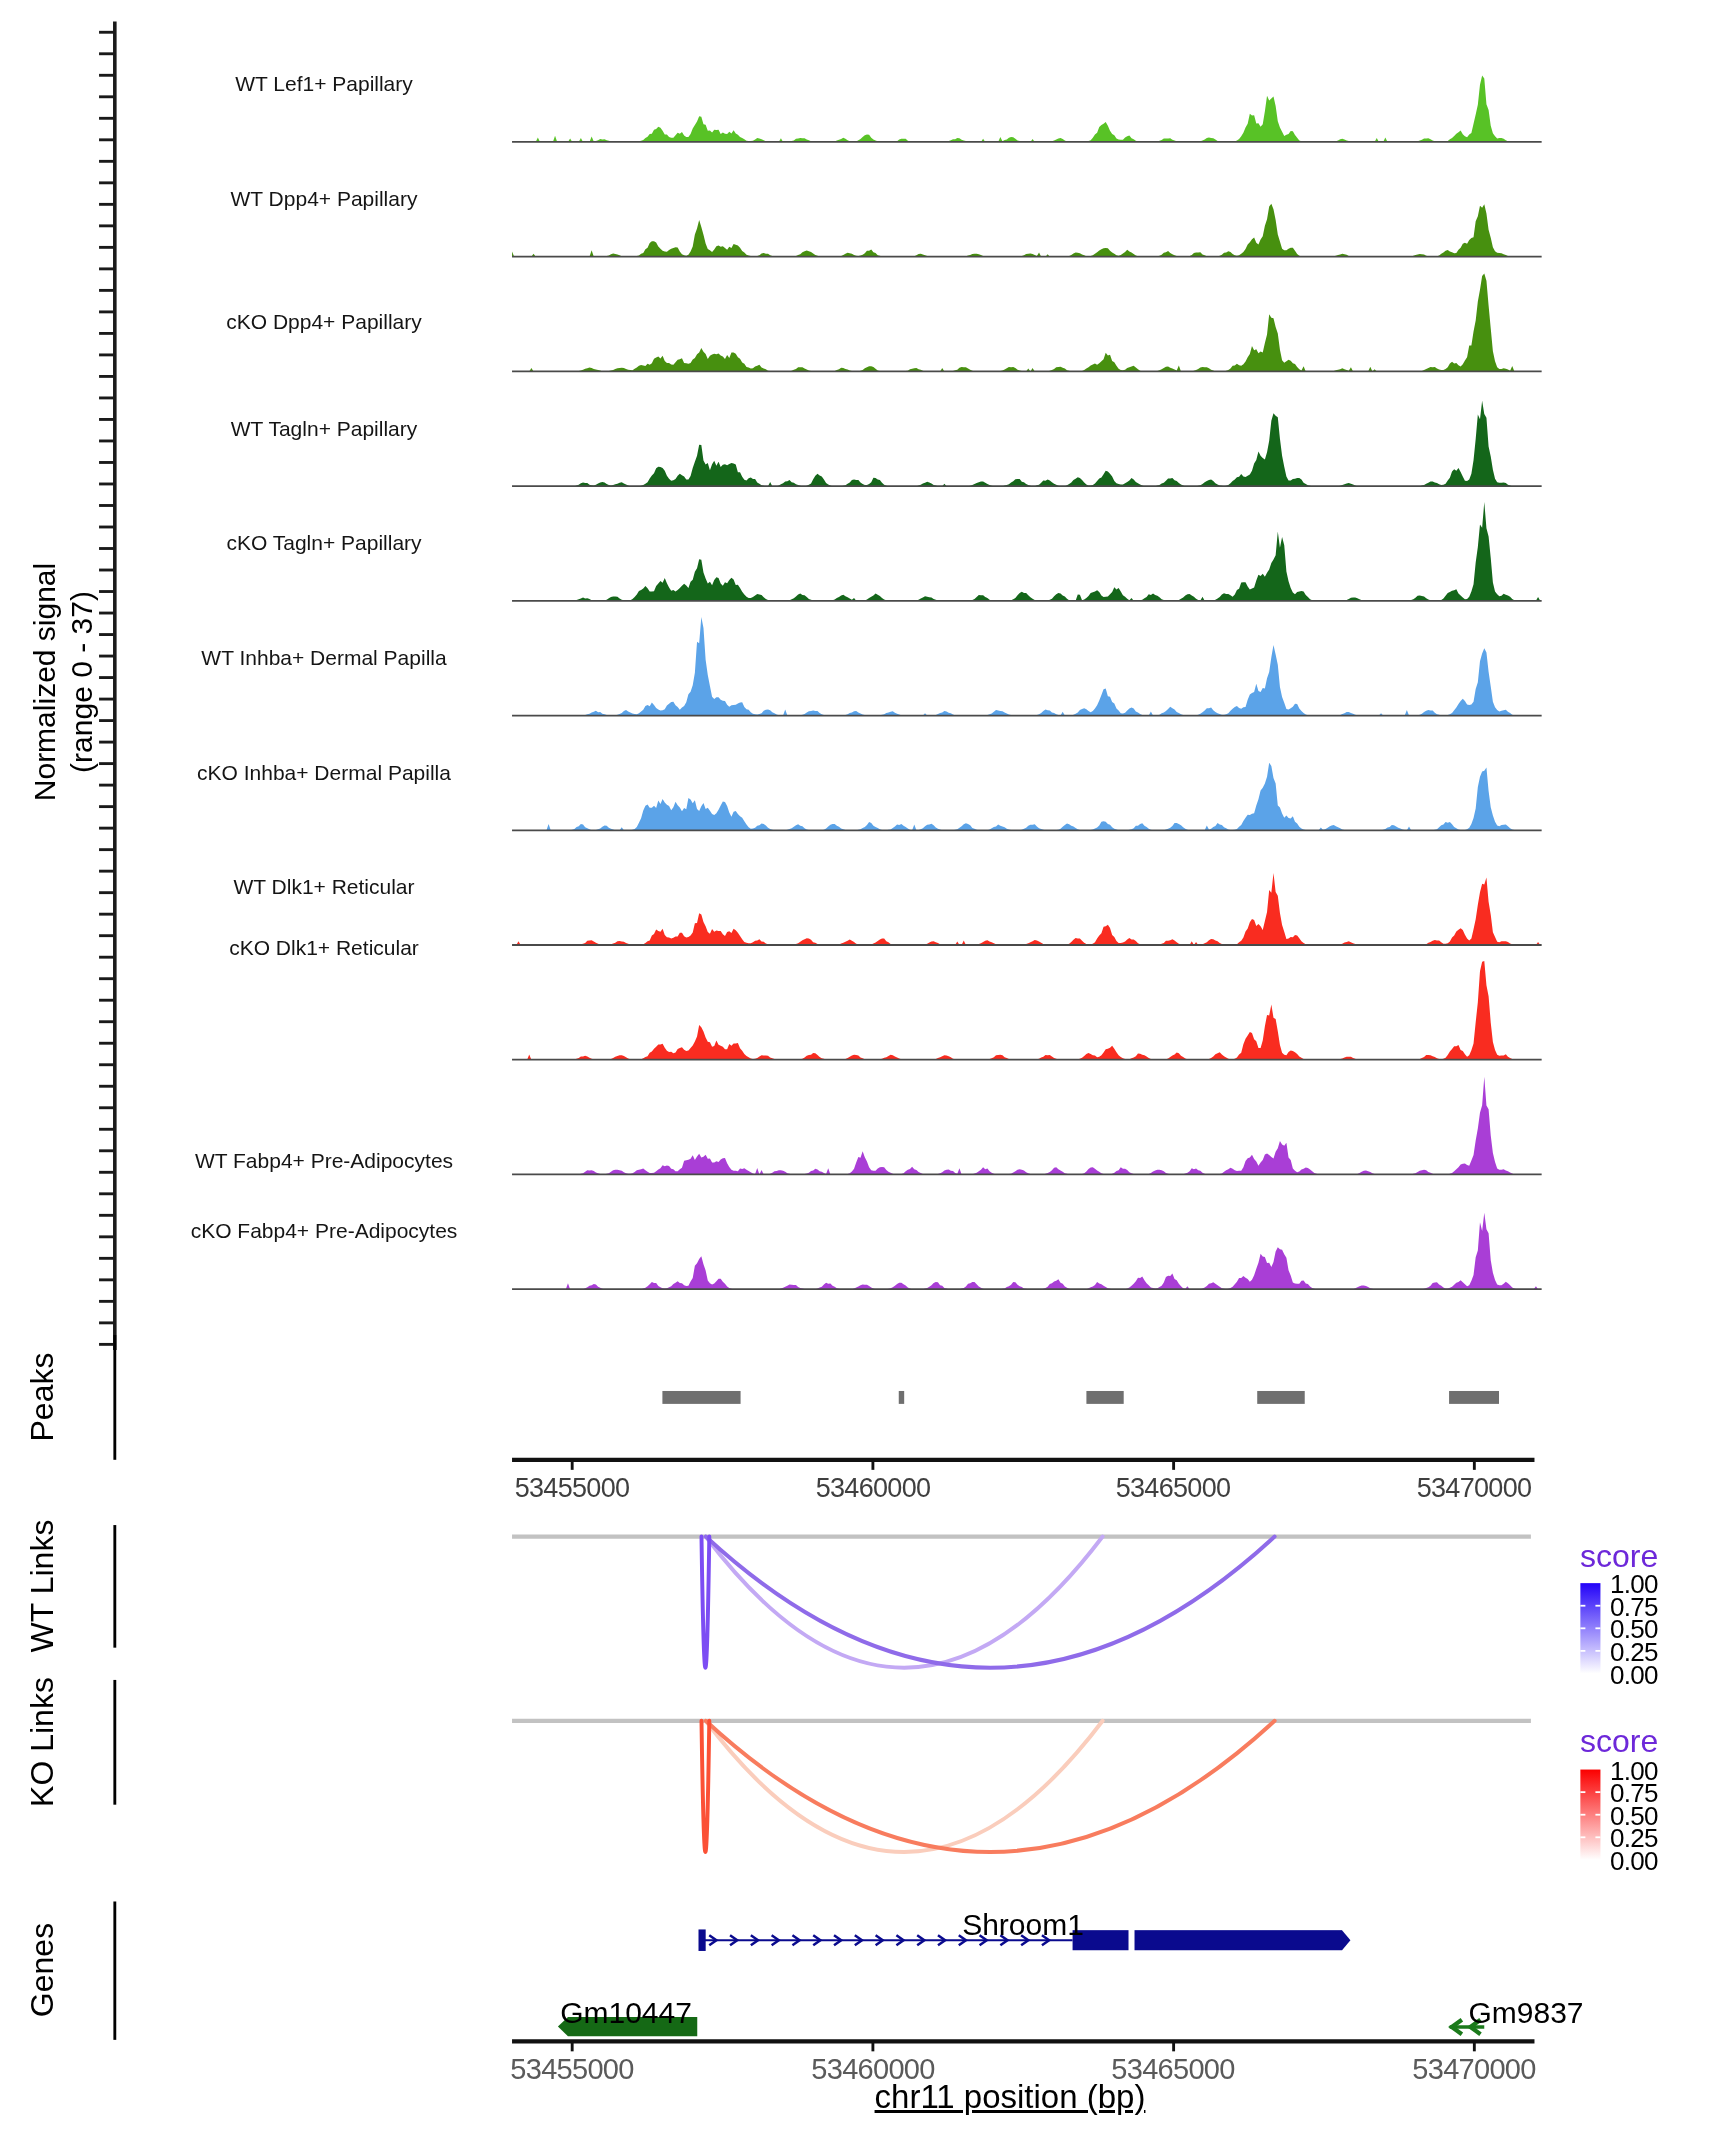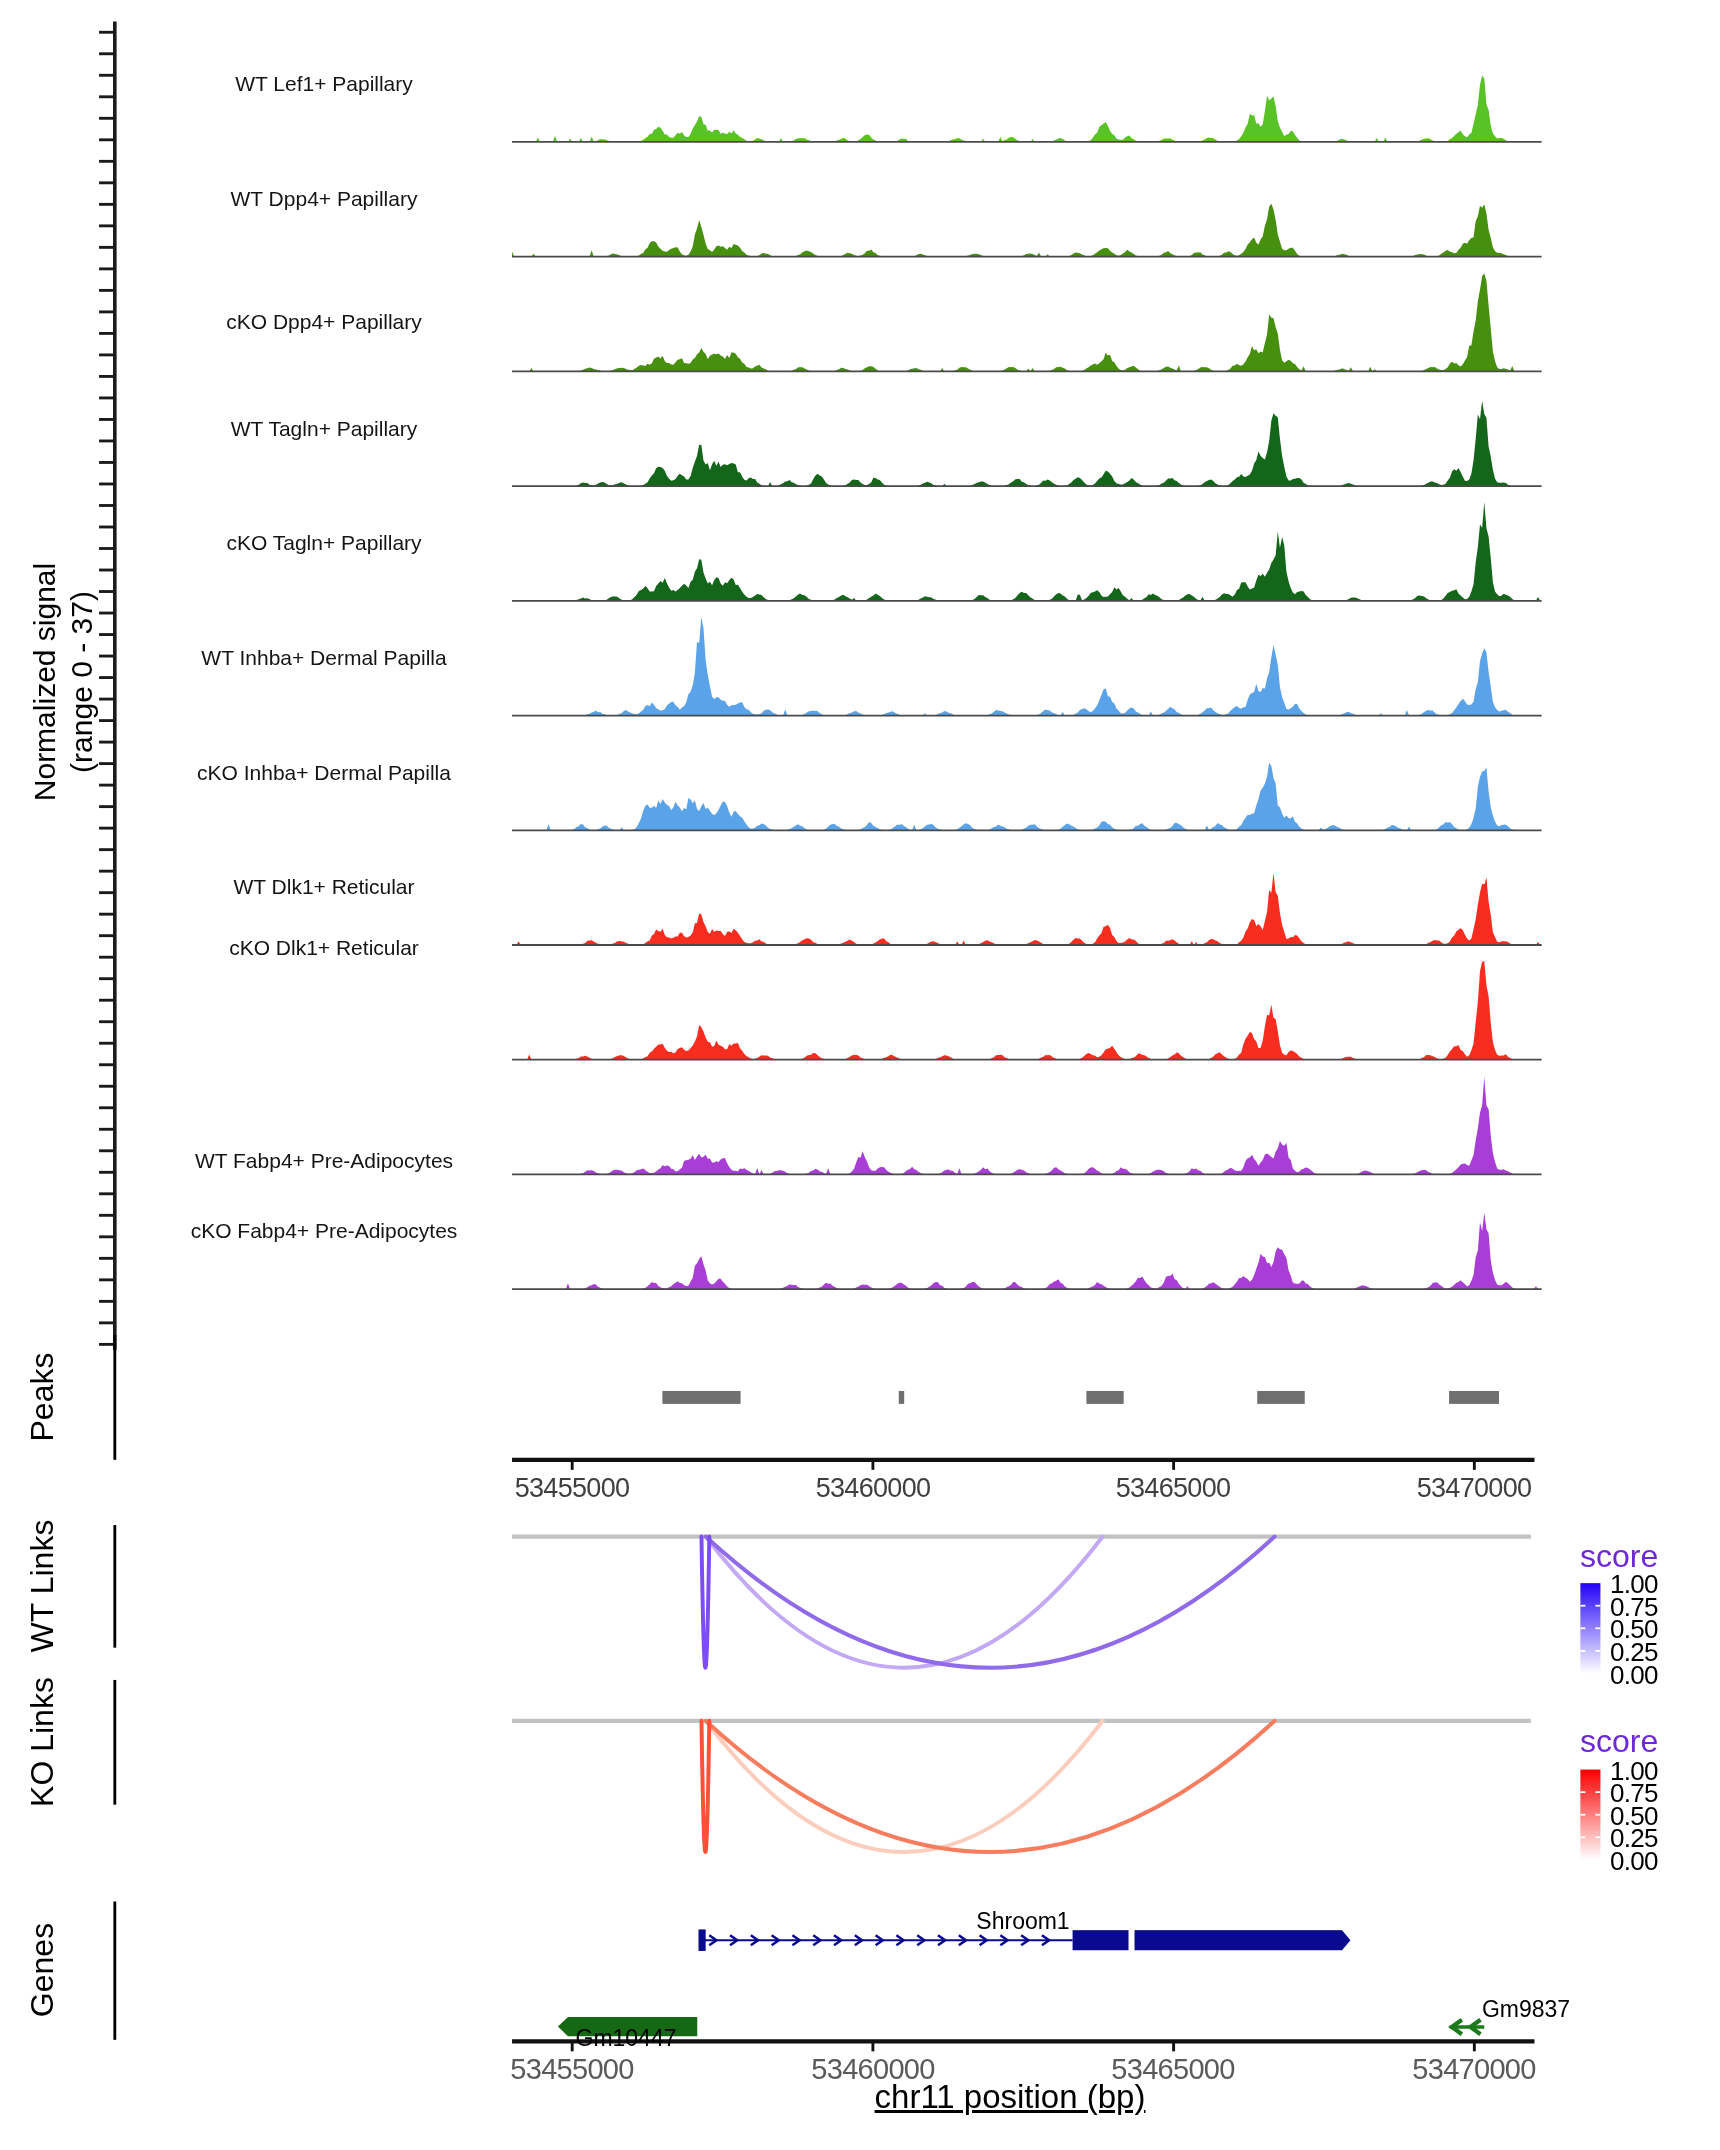--- a/index.html
+++ b/index.html
@@ -11,21 +11,21 @@
   .side{position:absolute;transform:translate(-50%,-50%) rotate(-90deg);
         font-size:32px;color:#000;white-space:nowrap;}
   .ytitle{position:absolute;transform:translate(-50%,-50%) rotate(-90deg);
           font-size:30px;line-height:37px;color:#000;text-align:center;white-space:nowrap;}
   .gtick{position:absolute;transform:translateX(-50%);font-size:27px;color:#3f3f3f;
          letter-spacing:-0.7px;white-space:nowrap;}
   .btick{position:absolute;transform:translateX(-50%);font-size:29px;color:#5a5a5a;
          letter-spacing:-0.7px;white-space:nowrap;}
   .stitle{position:absolute;font-size:32px;color:#6d28d9;}
   .slab{position:absolute;font-size:26px;color:#000;letter-spacing:-0.7px;}
-  .glab{position:absolute;transform:translateX(-50%);font-size:23px;color:#000;white-space:nowrap;}
+  .glab{position:absolute;transform:translateX(-50%);font-size:30px;color:#000;white-space:nowrap;}
   .xlab{position:absolute;transform:translateX(-50%);font-size:33px;color:#000;white-space:nowrap;}
 </style>
 </head>
 <body>
 
 <div class="stage">
   <svg id="gfx" width="1721" height="2151" viewBox="0 0 2400 3000">
       <line x1="160" y1="30" x2="160" y2="1883" stroke="#1a1a1a" stroke-width="5"></line>
       <line x1="138" y1="45" x2="160" y2="45" stroke="#1a1a1a" stroke-width="4"></line>
       <line x1="138" y1="75" x2="160" y2="75" stroke="#1a1a1a" stroke-width="4"></line>
@@ -225,21 +225,21 @@
       <div class="slab" style="left: 1610px; top: 1592px;">0.75</div>
       <div class="slab" style="left: 1610px; top: 1614px;">0.50</div>
       <div class="slab" style="left: 1610px; top: 1637px;">0.25</div>
       <div class="slab" style="left: 1610px; top: 1660px;">0.00</div>
       <div class="slab" style="left: 1610px; top: 1756px;">1.00</div>
       <div class="slab" style="left: 1610px; top: 1778px;">0.75</div>
       <div class="slab" style="left: 1610px; top: 1801px;">0.50</div>
       <div class="slab" style="left: 1610px; top: 1823px;">0.25</div>
       <div class="slab" style="left: 1610px; top: 1846px;">0.00</div>
       <div class="glab" style="left: 1023px; top: 1908px;">Shroom1</div>
-      <div class="glab" style="left: 626px; top: 1996px; margin-top: 29px;">Gm10447</div>
+      <div class="glab" style="left: 626px; top: 1996px;">Gm10447</div>
       <div class="glab" style="left: 1526px; top: 1996px;">Gm9837</div>
       <div class="btick" style="left: 572px; top: 2053px;">53455000</div>
       <div class="btick" style="left: 873px; top: 2053px;">53460000</div>
       <div class="btick" style="left: 1173px; top: 2053px;">53465000</div>
       <div class="btick" style="left: 1474px; top: 2053px;">53470000</div>
     </div>
 </div>
 
 
 </body></html>

